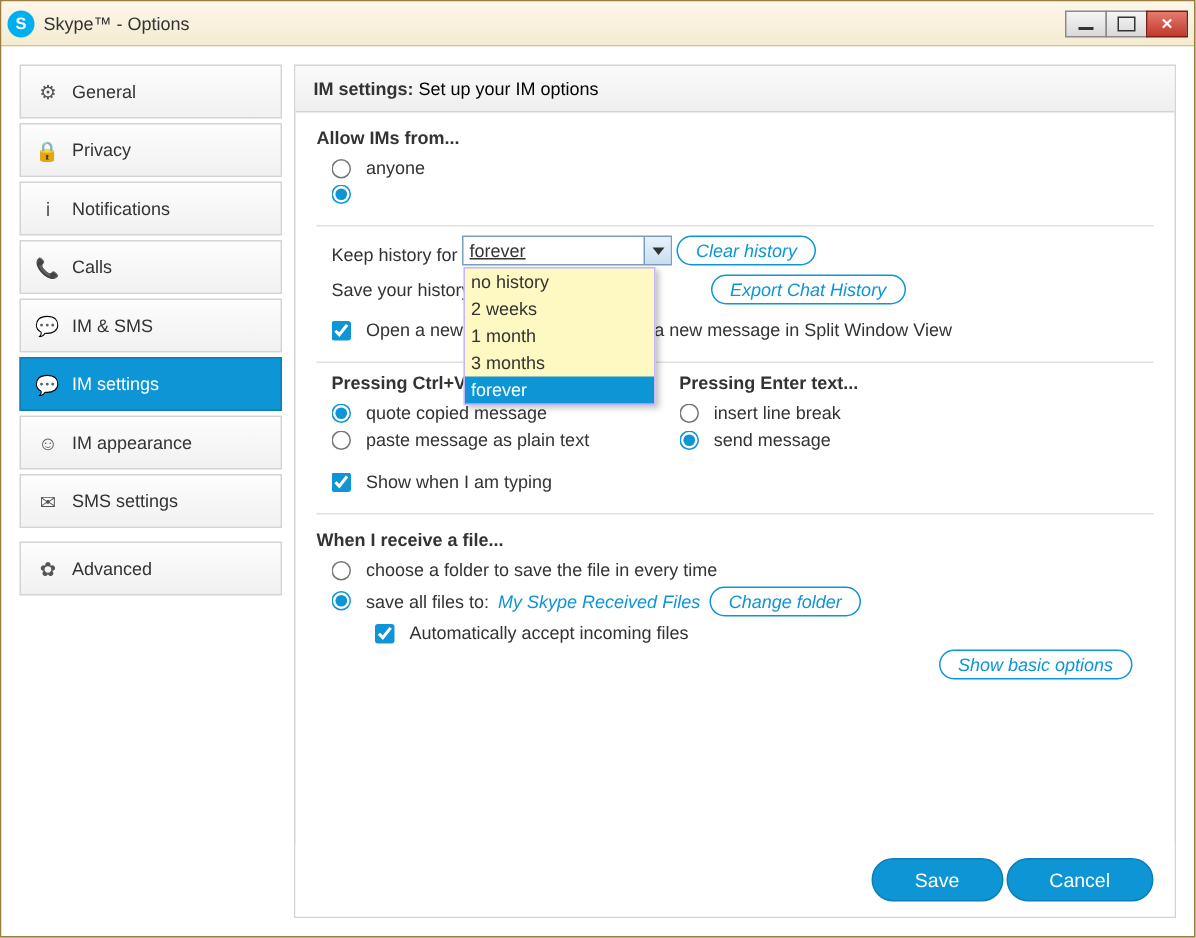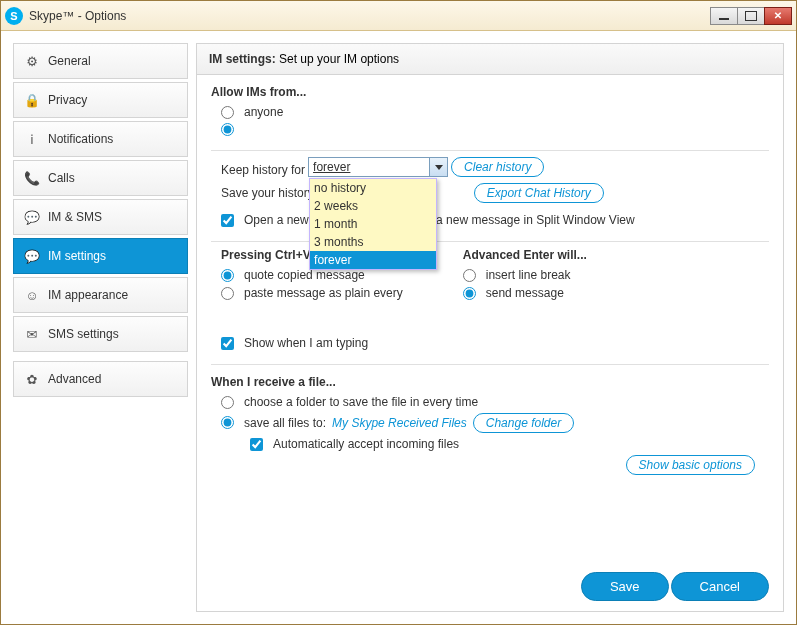--- a/index.html
+++ b/index.html
@@ -152,37 +152,37 @@
 
             <div class="cols">
               <div>
                 <div class="section-h" style="margin-top:0">Pressing Ctrl+V will...</div>
                 <label class="row" style="margin-left:0">
                     <input type="radio" name="ctrlv" checked="" style="">
                     <span>quote copied message</span>
                   </label>
                 <label class="row" style="margin-left:0">
                     <input type="radio" name="ctrlv" style="">
-                    <span>paste message as plain every</span>
+                    <span>paste message as plain text</span>
                   </label>
               </div>
               <div>
-                <div class="section-h" style="margin-top:0">Advanced Enter will...</div>
+                <div class="section-h" style="margin-top:0">Pressing Enter text...</div>
                 <label class="row" style="margin-left:0">
                     <input type="radio" name="enter" style="">
                     <span>insert line break</span>
                   </label>
                 <label class="row" style="margin-left:0">
                     <input type="radio" name="enter" checked="" style="">
                     <span>send message</span>
                   </label>
               </div>
             </div>
 
-            <label class="row" style="margin-top:32px">
+            <label class="row" style="margin-top:10px">
                 <input type="checkbox" checked="" style="">
                 <span>Show when I am typing</span>
               </label>
 
             <hr class="hr">
 
             <div class="section-h">When I receive a file...</div>
             <label class="row">
                 <input type="radio" name="rcv" style="">
                 <span>choose a folder to save the file in every time</span>

